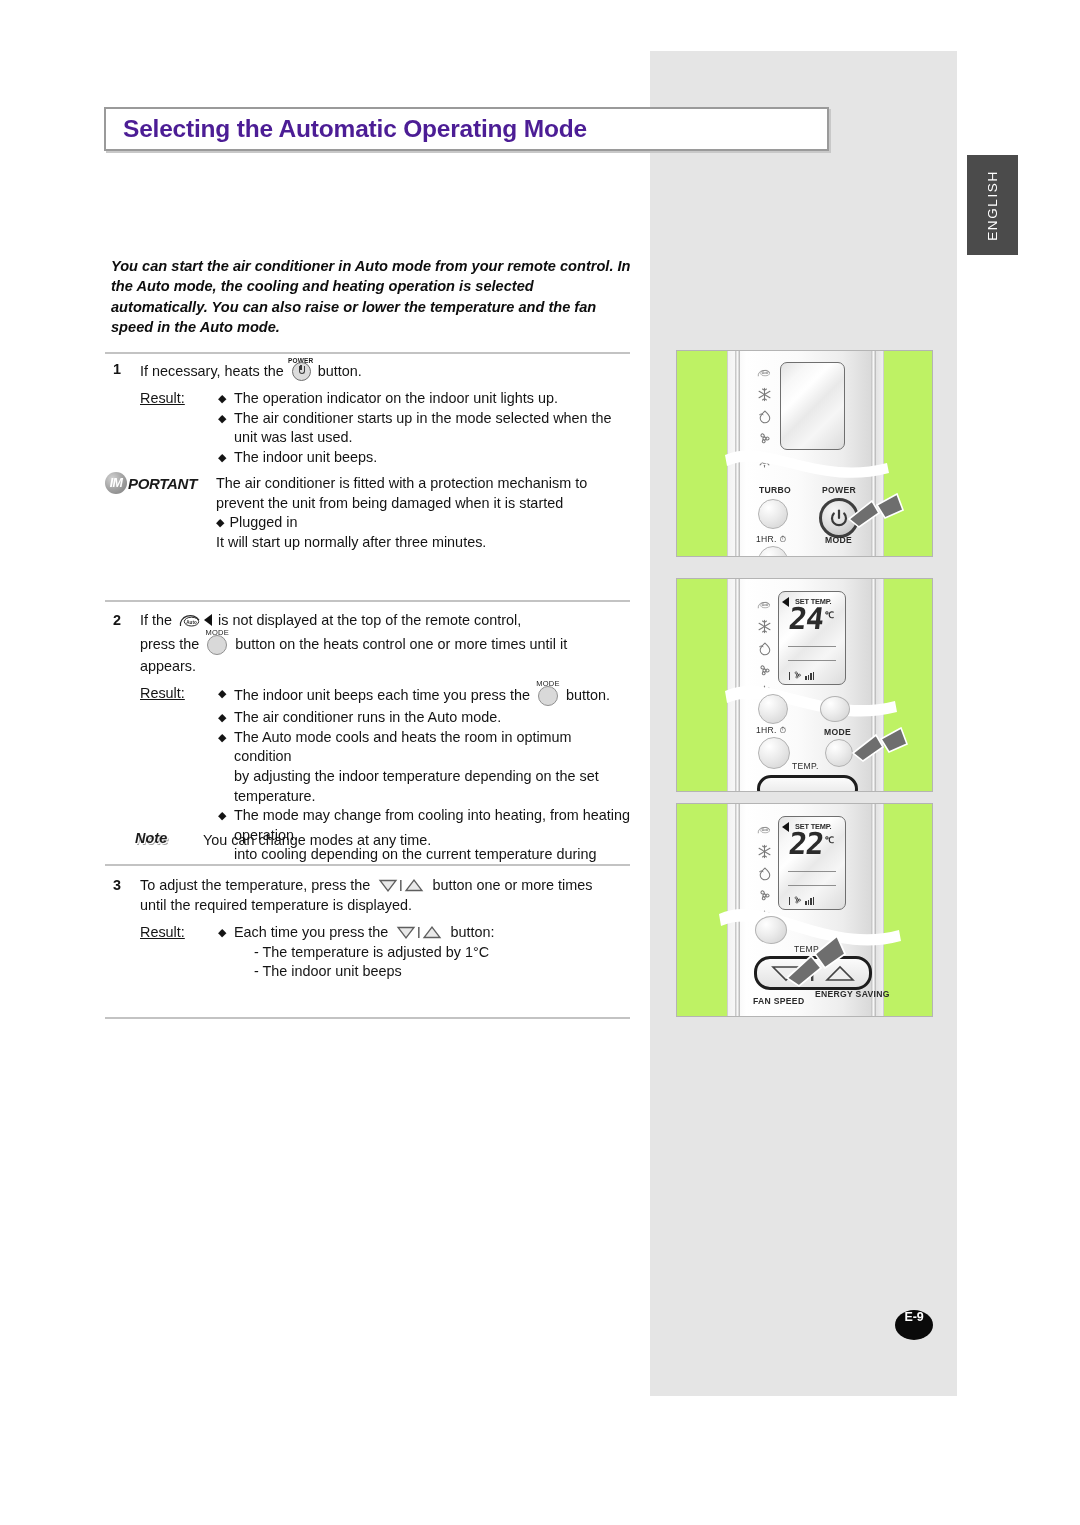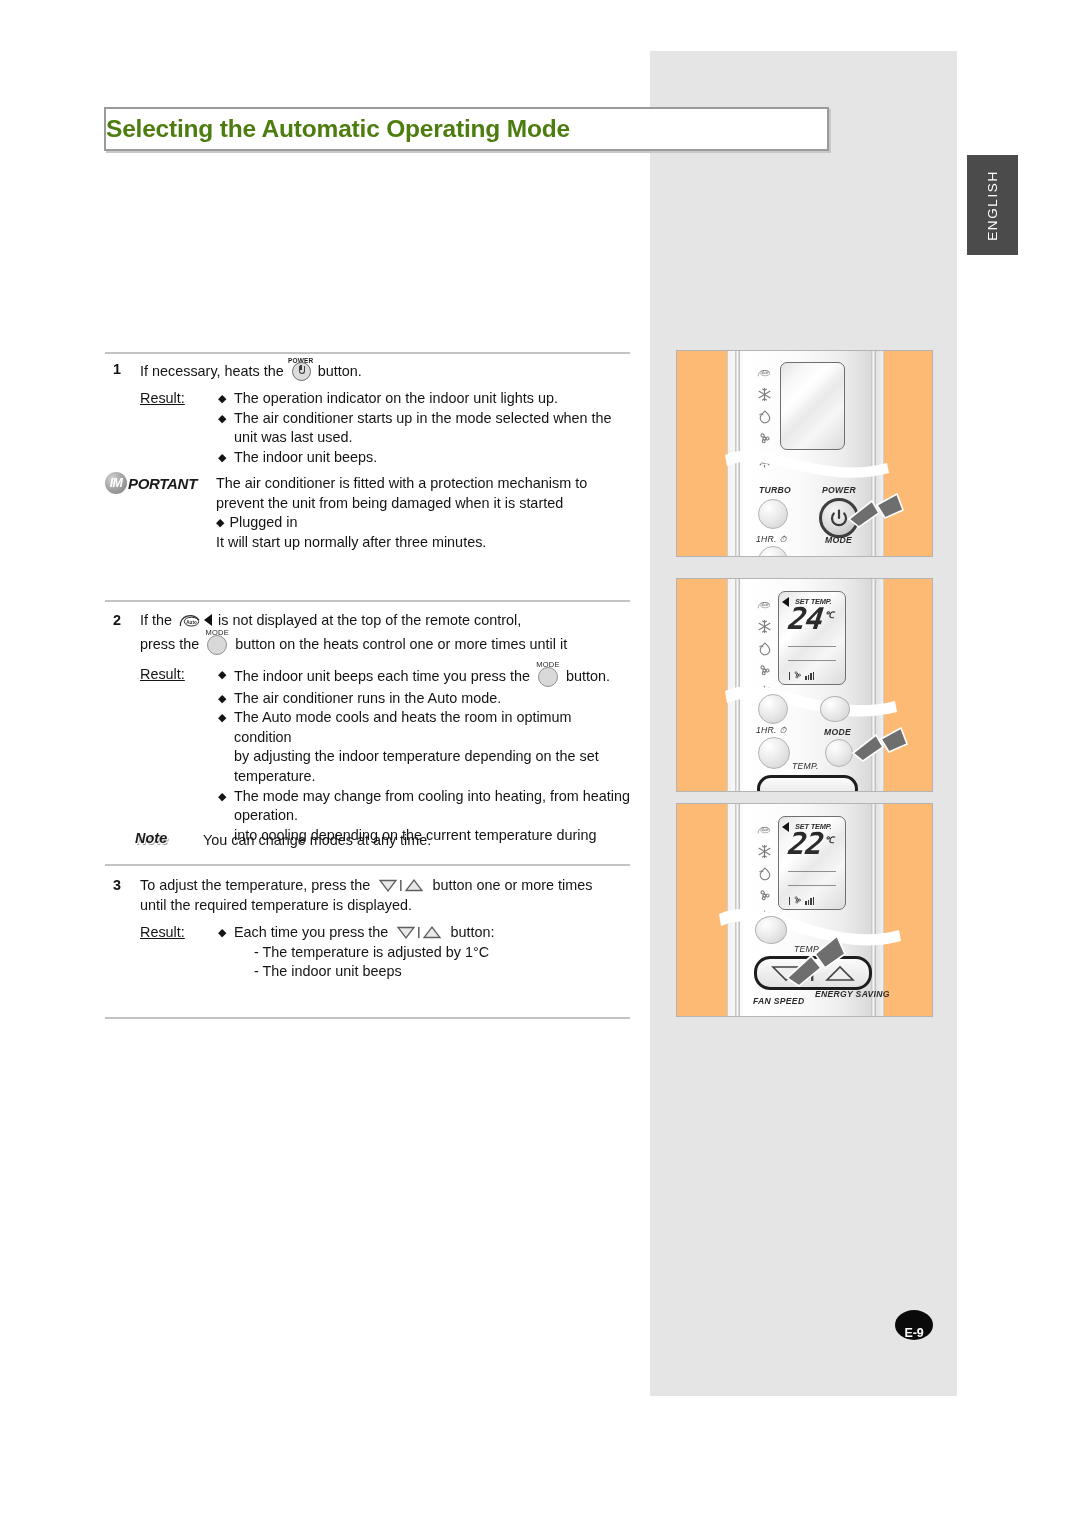--- a/index.html
+++ b/index.html
@@ -33,23 +33,23 @@
 
   
   .title-bar{
     position:absolute;left:104px;top:107px;width:721px;height:40px;
     background:#ffffff;
     border:2px solid #9a9a9a;
     box-shadow:2px 2px 0 #c8c8c8;
     display:flex;align-items:center;
   }
   .title-bar h1{
-    margin:0;
+    margin:0;padding-left:17px;
     font-size:24.5px;font-weight:bold;letter-spacing:-0.2px;
-    color:#4d7c0f;
+    color:#4c1d95;
   }
 
   
   .intro{
     position:absolute;left:111px;top:256px;width:520px;
     font-size:14.6px;font-weight:bold;font-style:italic;
     line-height:20.4px;color:#0d0d0d;
   }
 
   
@@ -139,23 +139,22 @@
   .note-lab{
     position:absolute;
     font-size:14.5px;font-weight:bold;font-style:italic;
     color:#1c1c1c;
     text-shadow:1.2px 1.2px 0 #ffffff, 1.8px 1.8px 0 #9d9d9d;
   }
 
   
   .illus{
     position:absolute;left:676px;width:255px;
-    background:#fdba74;border:1px solid #b4b4b4;
+    background:#bef264;border:1px solid #b4b4b4;
     overflow:hidden;
-    font-style:italic;
   }
   .illus .inner{position:absolute;left:0;top:0;width:100%;height:100%;}
 
   .remote-body{
     position:absolute;left:50px;top:0;width:155px;height:100%;
     background:linear-gradient(90deg,#f2f2f2 0%,#ffffff 12%,#fbfbfb 45%,#ededed 74%,#d9d9d9 92%,#efefef 100%);
     border-left:1px solid #cfcfcf;border-right:1px solid #cfcfcf;
   }
   .rail{
     position:absolute;top:0;width:5px;height:100%;
@@ -219,39 +218,40 @@
 
   .temp-pill{
     position:absolute;border:3.5px solid #1d1d1d;border-radius:16px;
     background:linear-gradient(180deg,#fbfbfb,#e2e2e2);
   }
 
   
   .pagenum{
     position:absolute;left:895px;top:1310px;width:38px;height:30px;
     border-radius:50%;background:#0a0a0a;
-    display:flex;align-items:flex-end;justify-content:center;
+    display:flex;align-items:flex-start;justify-content:center;
   }
   .pagenum span{color:#fff;font-size:12.5px;font-weight:bold;letter-spacing:-0.2px;}
 </style>
 </head>
 <body>
 
 <div class="page">
 
   <div class="gray-panel"></div>
 
   <div class="lang-tab">
     <span>ENGLISH</span>
   </div>
 
   <div class="title-bar">
     <h1>Selecting the Automatic Operating Mode</h1>
   </div>
 
+  <div class="intro">You can start the air conditioner in Auto mode from your remote control. In the Auto mode, the cooling and heating operation is selected automatically. You can also raise or lower the temperature and the fan speed in the Auto mode.</div>
 
   <div class="hr" style="top:352px"></div>
   <div class="hr" style="top:600px"></div>
   <div class="hr" style="top:864px"></div>
   <div class="hr" style="top:1017px"></div>
 
   <div class="txt" style="left:113px;top:360px;width:520px">
     <div class="row">
       <div class="num" style="width:27px">1</div>
       <div style="flex:1">
@@ -311,20 +311,21 @@
         </span>
         <span>is not displayed at the top of the remote control,</span>
         <div style="margin-top:2px">
           <span>press the</span>
           <span class="btn-mode">
             <span class="cap">MODE</span>
             <span class="circ"></span>
           </span>
           <span>button on the heats control one or more times until it</span>
         </div>
+        <div>appears.</div>
       </div>
     </div>
     <div class="row" style="margin-top:8px">
       <div style="width:27px"></div>
       <div class="result-lab" style="width:78px">Result:</div>
       <ul class="bullets" style="flex:1">
         <li>
             <span class="bl">◆</span>
           <span class="bt">
             <span>The indoor unit beeps each time you press the</span>

